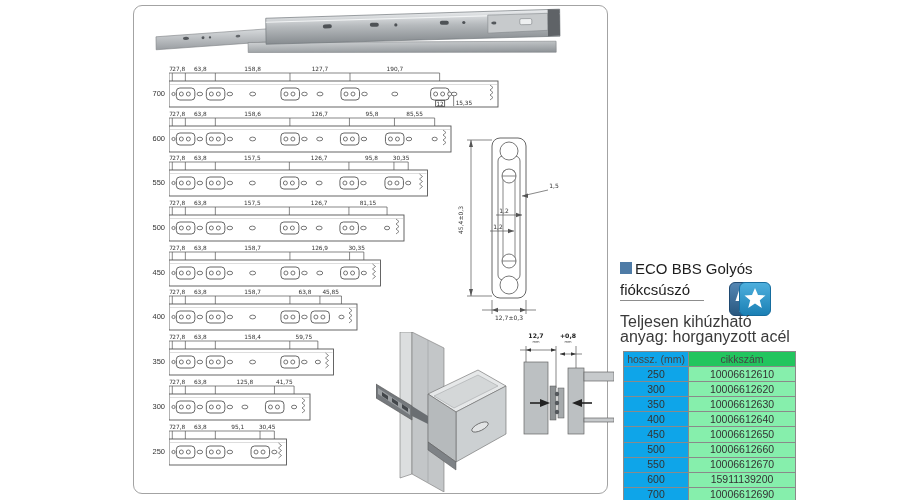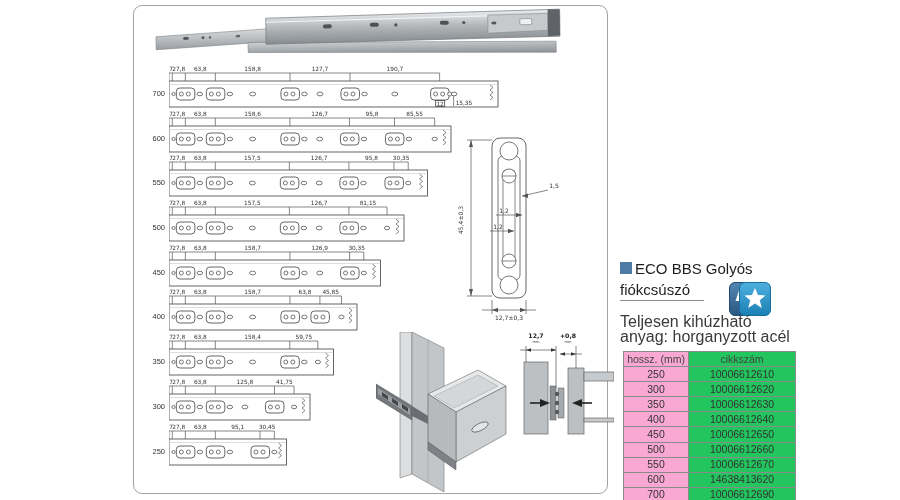--- a/index.html
+++ b/index.html
@@ -38,22 +38,22 @@
   #load-icon{position:absolute;left:701px;top:282px;padding-left:28px;}
   #star-icon{position:absolute;left:739px;top:282px;}
   #specs{position:absolute;left:620px;top:304px;width:180px;font-size:16px;color:#3a3a3a;line-height:15px;margin-top:10px;}
 
   
   #tablewrap{position:absolute;left:623px;top:351px;}
   table{border-collapse:collapse;}
   th,td{border:1px solid #8a8a8a;font-size:10.5px;color:#333;text-align:center;
         height:14.1px;padding:0;line-height:13px;font-weight:normal;}
   th{background:#efefee;color:#444;}
-  .c1{width:64px;background:#f9a8d4;}
-  .c2{width:106px;background:#22c55e;}
+  .c1{width:64px;background:#0ea5e9;}
+  .c2{width:106px;background:#86efac;}
   th.c2{background:#22c55e;}
 </style>
 </head>
 <body>
 
 <div id="page">
   <div id="frame"></div>
 
   <div id="photo">
     <svg width="415" height="54" viewBox="0 0 415 54">
@@ -623,21 +623,21 @@
           <tr>
             <td class="c1">500</td>
             <td class="c2">10006612660</td>
           </tr>
           <tr>
             <td class="c1">550</td>
             <td class="c2">10006612670</td>
           </tr>
           <tr>
             <td class="c1">600</td>
-            <td class="c2">14638413620</td>
+            <td class="c2">15911139200</td>
           </tr>
           <tr>
             <td class="c1">700</td>
             <td class="c2">10006612690</td>
           </tr>
         </tbody>
     </table>
   </div>
 </div>
 

